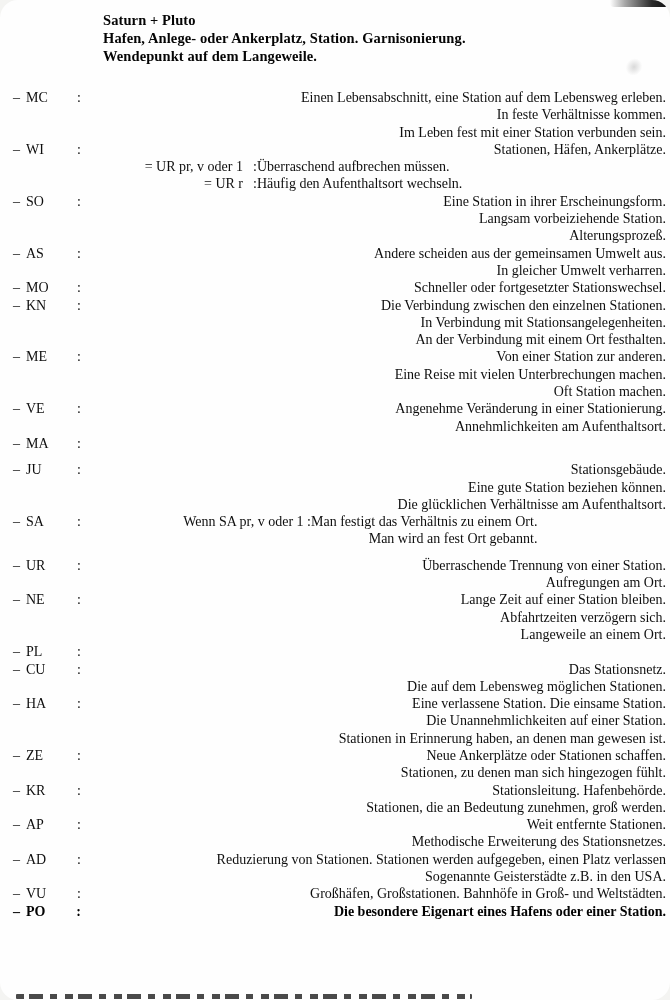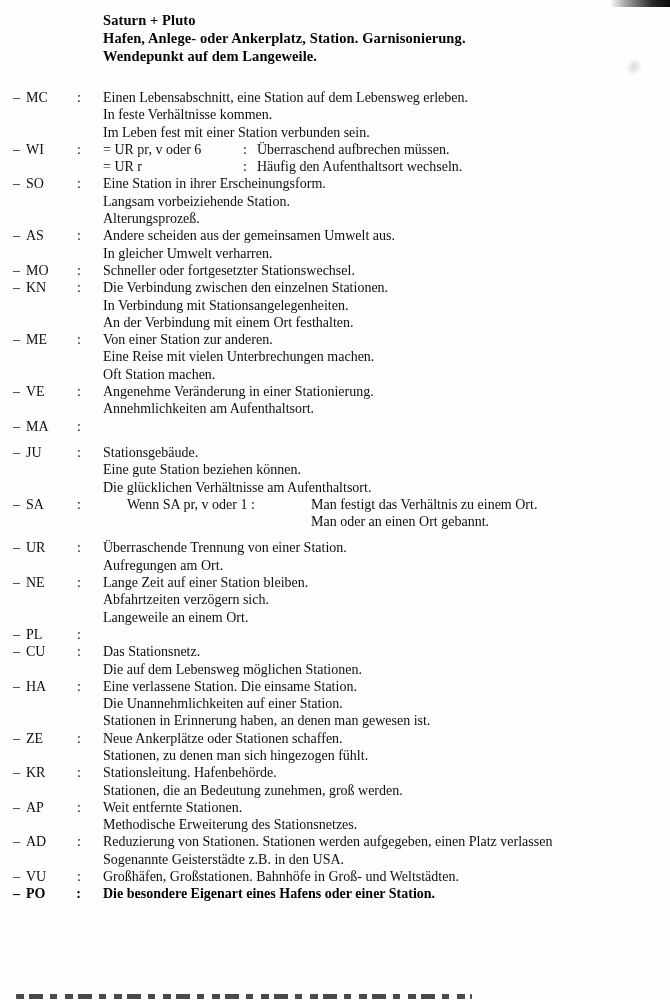--- a/index.html
+++ b/index.html
@@ -9,36 +9,37 @@
     font-family:"Liberation Serif", serif;
   }
   .page {
     position:relative;
     width:670px; height:1000px;
     background:#fefefe;
     overflow:hidden;
     color:#0e0e0e;
     font-size:14px;
     line-height:17.3px;
+    border-radius:18px;
   }
   .header {
     position:absolute; left:103px; top:11px; right:10px;
     font-weight:700; color:#050505;
     font-size:14.5px; line-height:18px;
     letter-spacing:.1px;
   }
   .entries {
     position:absolute; left:13px; top:89px; right:4px;
   }
   .entry { display:flex; align-items:flex-start; }
   .entry.gap { margin-top:9px; }
   .key { flex:0 0 90px; width:90px; display:flex; }
   .dash { width:13px; }
   .colon { margin-left:auto; margin-right:22px; }
-  .lines { flex:1 1 auto; min-width:0; }
+  .lines { flex:1 1 auto; min-width:0;text-align:right; }
   .line { white-space:pre-wrap; }
   .line.cond { display:flex; }
   .cond-label { flex:0 0 140px; width:140px; }
   .cond-colon { flex:0 0 14px; width:14px; }
   .line.sa { display:flex;margin-left:24px; }
   .sa-lead { flex:0 0 184px; width:184px; }
   .entry.bold, .entry.bold .key { font-weight:700; color:#020202; }
   
   .corner-smudge {
     position:absolute; top:0; right:0; width:60px; height:7px;
@@ -88,21 +89,22 @@
           <div class="line">Im Leben fest mit einer Station verbunden sein.</div>
         </div>
       </div>
       <div class="entry">
         <div class="key">
           <span class="dash">–</span>
           <span class="abbr">WI</span>
           <span class="colon">:</span>
         </div>
         <div class="lines">
-          <div class="line cond"><span class="cond-label">= UR pr, v oder 6</span><span class="cond-colon">:</span><span class="cond-text">Überraschend aufbrechen müssen.</span></div>
+          <div class="line">Stationen, Häfen, Ankerplätze.</div>
+          <div class="line cond"><span class="cond-label">= UR pr, v oder 1</span><span class="cond-colon">:</span><span class="cond-text">Überraschend aufbrechen müssen.</span></div>
           <div class="line cond"><span class="cond-label">= UR r</span><span class="cond-colon">:</span><span class="cond-text">Häufig den Aufenthaltsort wechseln.</span></div>
         </div>
       </div>
       <div class="entry">
         <div class="key">
           <span class="dash">–</span>
           <span class="abbr">SO</span>
           <span class="colon">:</span>
         </div>
         <div class="lines">
@@ -186,21 +188,21 @@
           <div class="line">Die glücklichen Verhältnisse am Aufenthaltsort.</div>
         </div>
       </div>
       <div class="entry">
         <div class="key">
           <span class="dash">–</span>
           <span class="abbr">SA</span>
           <span class="colon">:</span>
         </div>
         <div class="lines">
-          <div class="line sa"><span class="sa-lead">Wenn SA pr, v oder 1 :</span><div class="sa-results"><div class="sa-r">Man festigt das Verhältnis zu einem Ort.</div><div class="sa-r">Man oder an einen Ort gebannt.</div></div></div>
+          <div class="line sa"><span class="sa-lead">Wenn SA pr, v oder 1 :</span><div class="sa-results"><div class="sa-r">Man festigt das Verhältnis zu einem Ort.</div><div class="sa-r">Man wird an fest Ort gebannt.</div></div></div>
         </div>
       </div>
       <div class="entry gap">
         <div class="key">
           <span class="dash">–</span>
           <span class="abbr">UR</span>
           <span class="colon">:</span>
         </div>
         <div class="lines">
           <div class="line">Überraschende Trennung von einer Station.</div>

